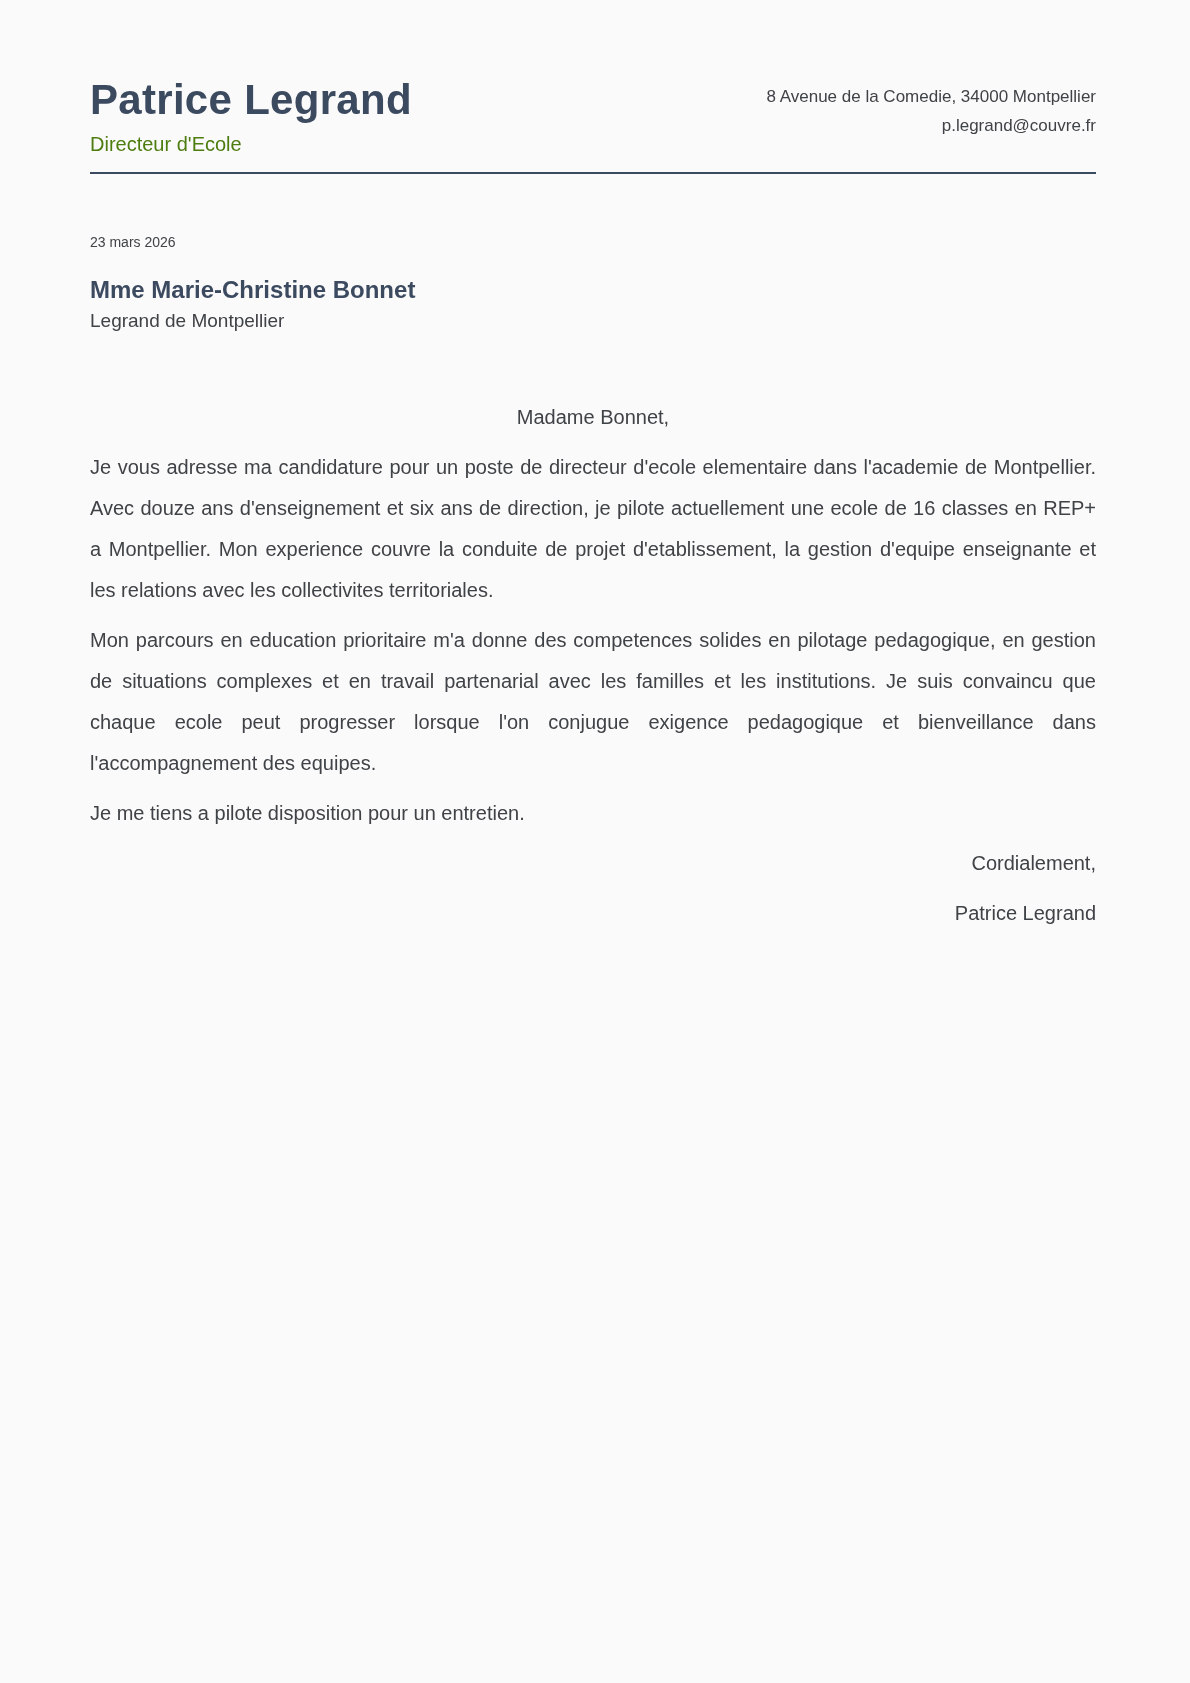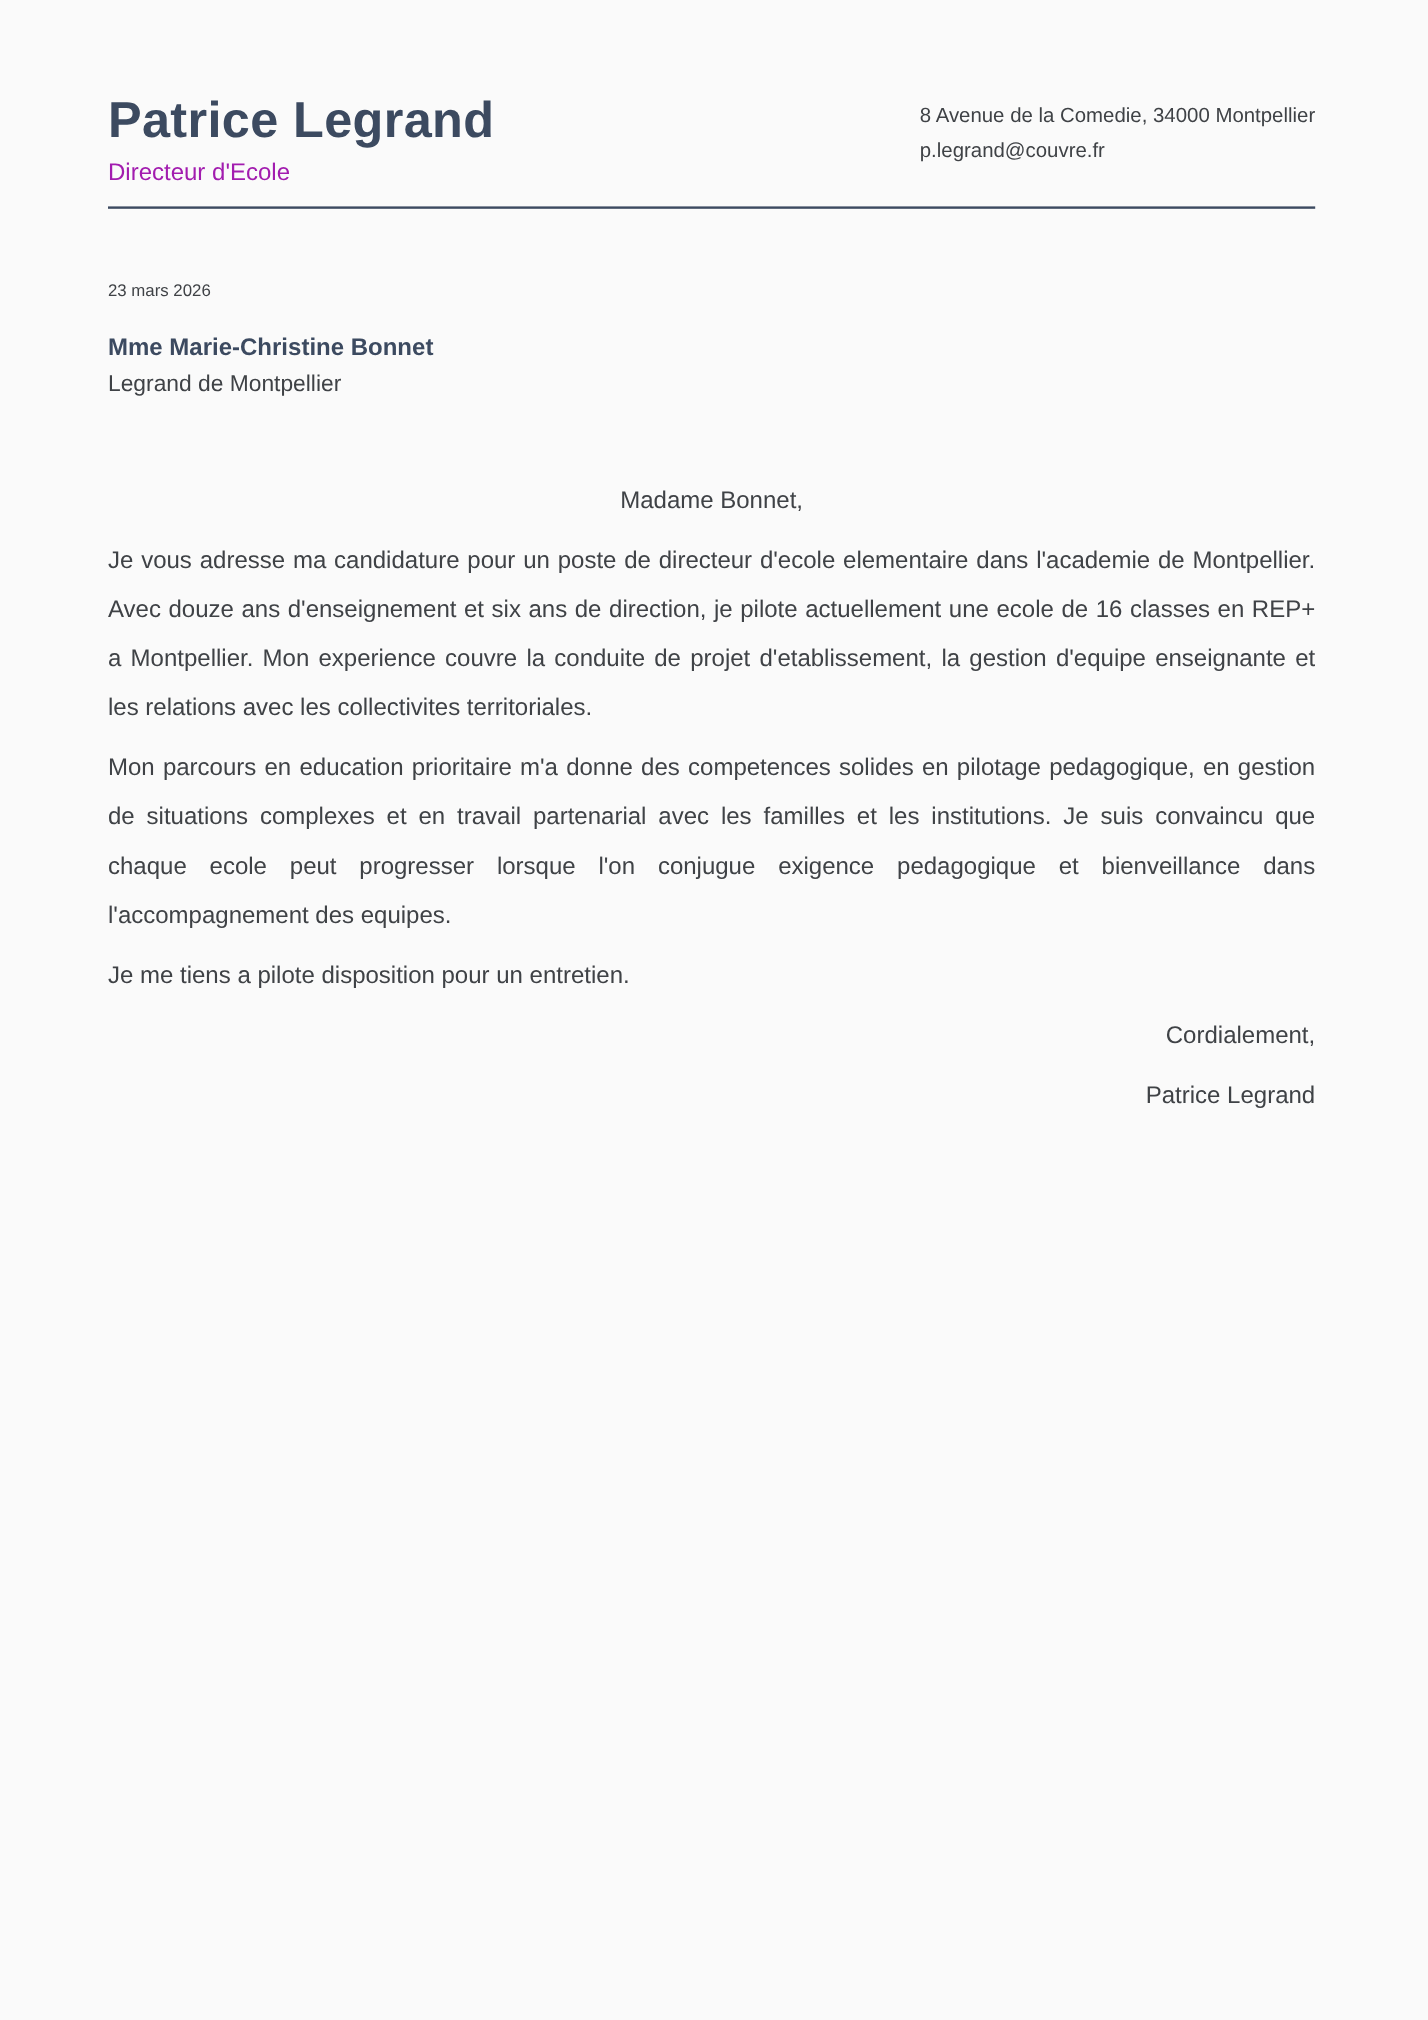--- a/index.html
+++ b/index.html
@@ -31,44 +31,45 @@
     font-size: 42px;
     font-weight: 700;
     line-height: 48px;
     letter-spacing: 0.3px;
     color: #3c4a60;
   }
   .sender-title {
     margin-top: 8px;
     font-size: 20px;
     line-height: 24px;
-    color: #a21caf;
+    color: #4d7c0f;
   }
   .contact-info {
+    text-align: right;
     font-size: 17px;
     line-height: 29px;
     color: #3f4246;
     padding-top: 6px;
     white-space: nowrap;
   }
   .header-divider {
     border: none;
     border-top: 2px solid #3c4a60;
     margin: 16px 0 0 0;
   }
   .letter-date {
     margin-top: 56px;
     font-size: 14px;
     line-height: 24px;
   }
   .recipient {
     margin-top: 22px;
   }
   .recipient-name {
-    font-size: 20px;
+    font-size: 24px;
     font-weight: 700;
     line-height: 28px;
     color: #3c4a60;
   }
   .recipient-org {
     font-size: 19px;
     line-height: 24px;
     margin-top: 5px;
   }
   .letter-body {

